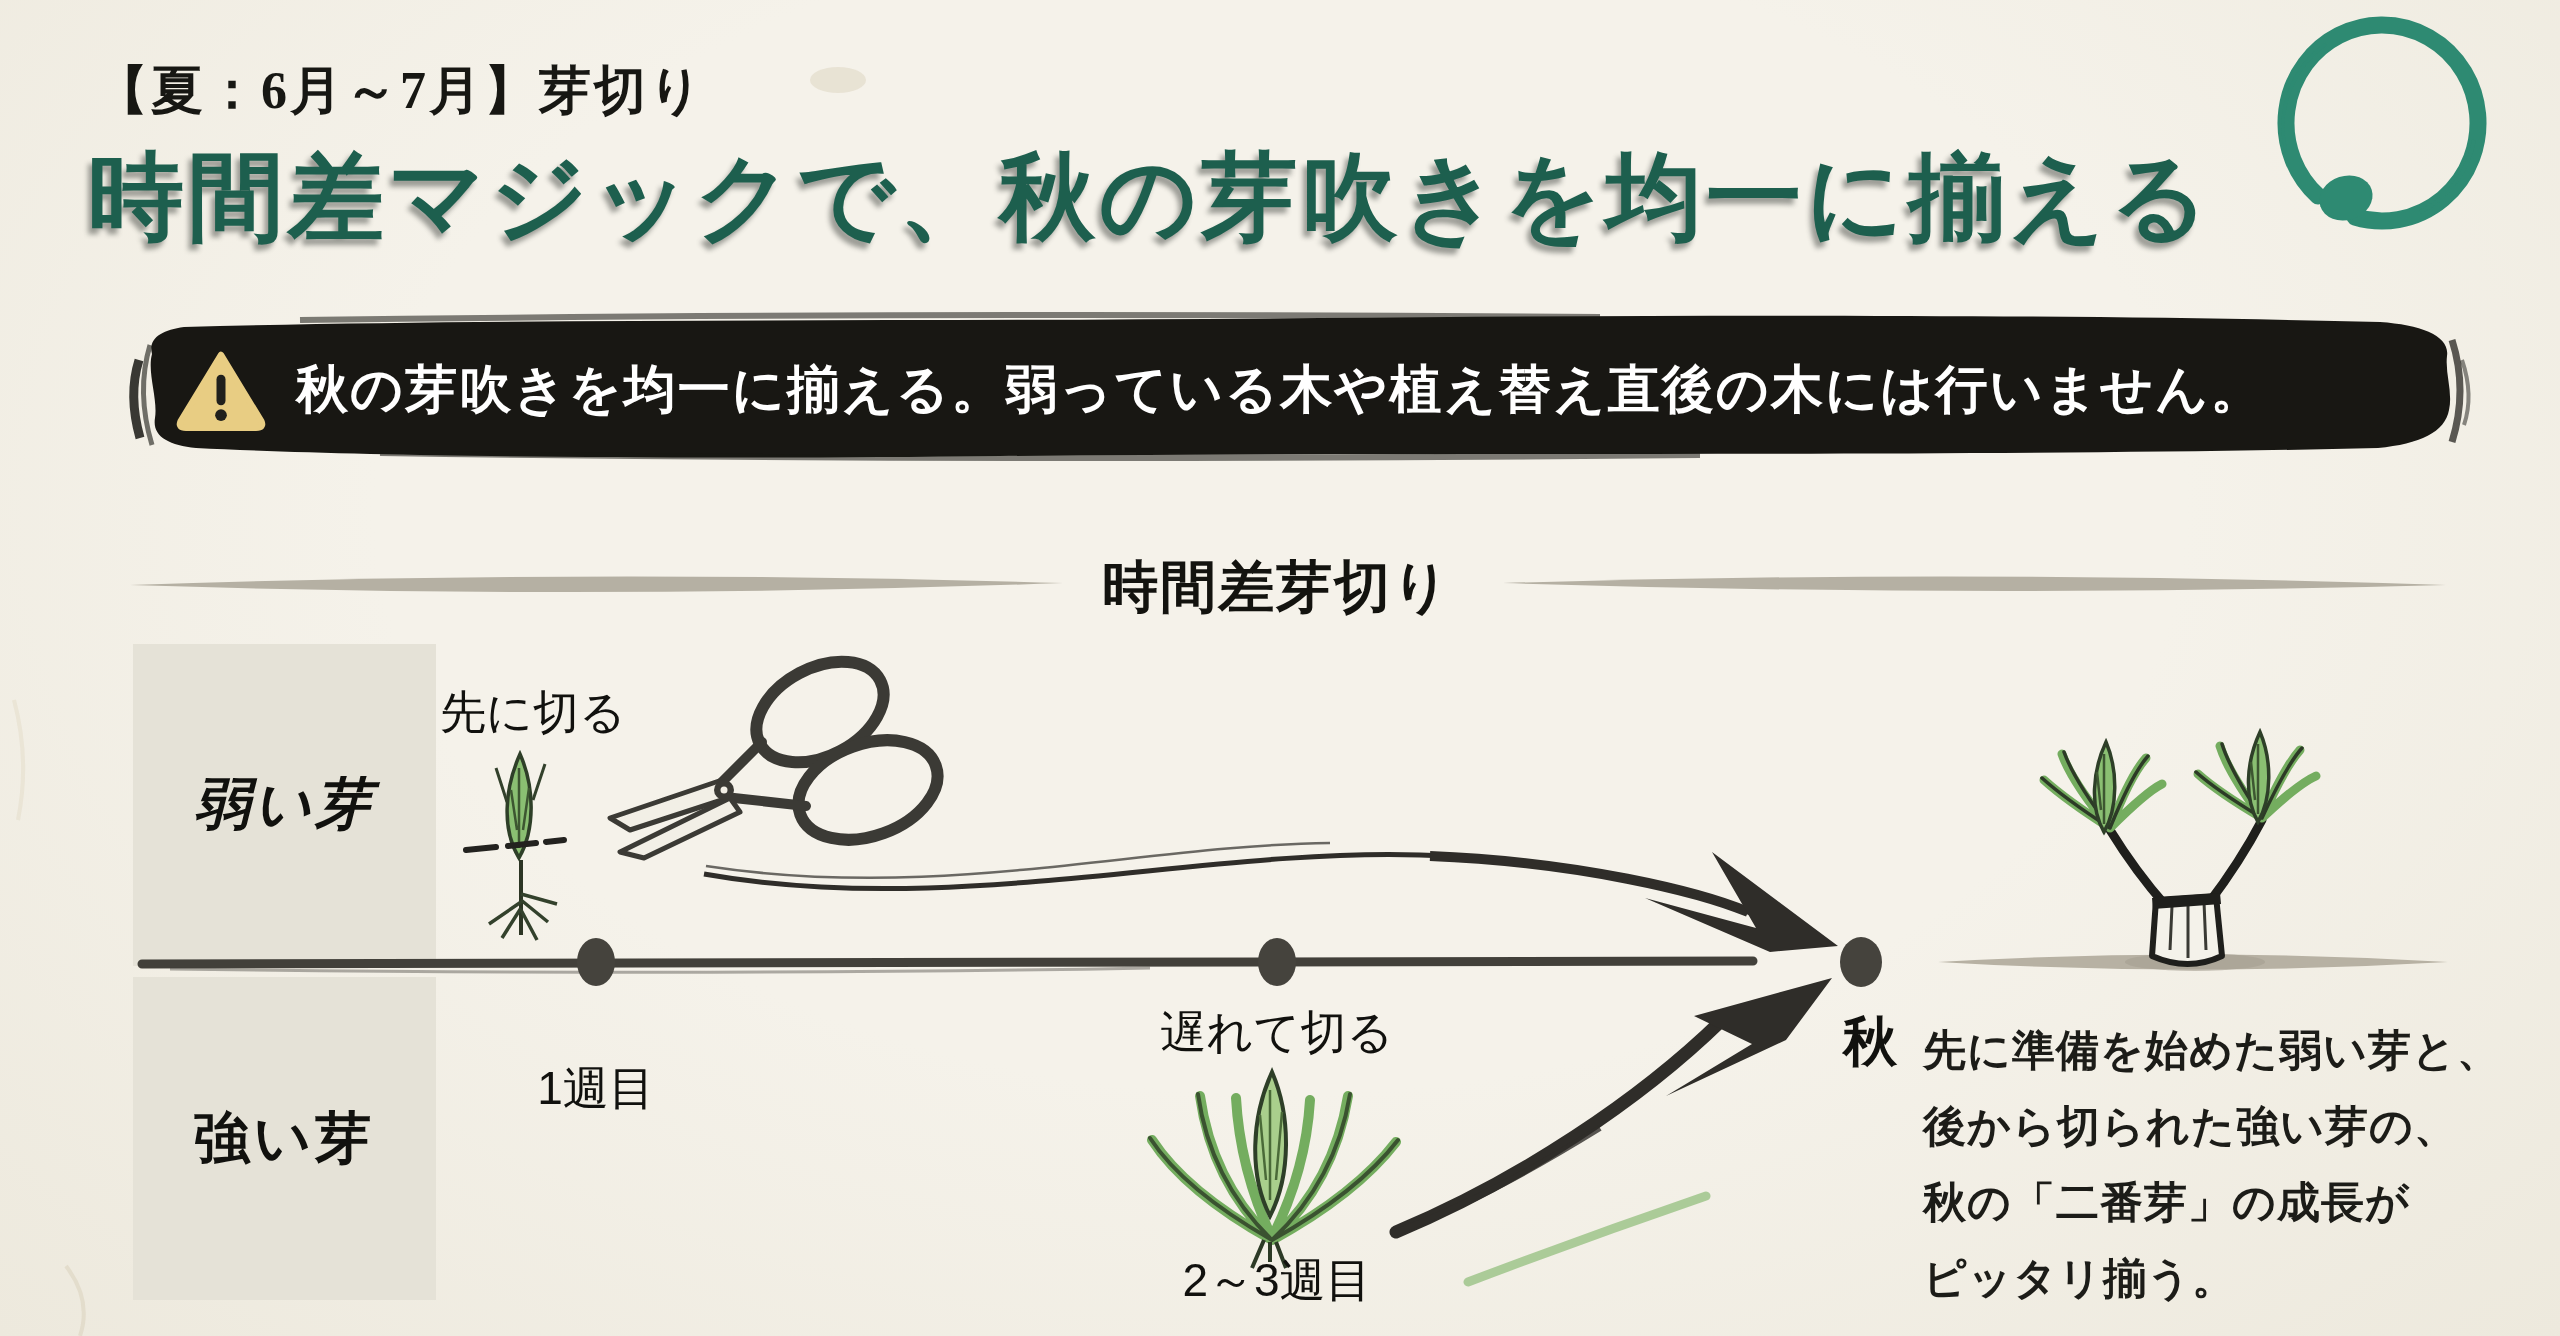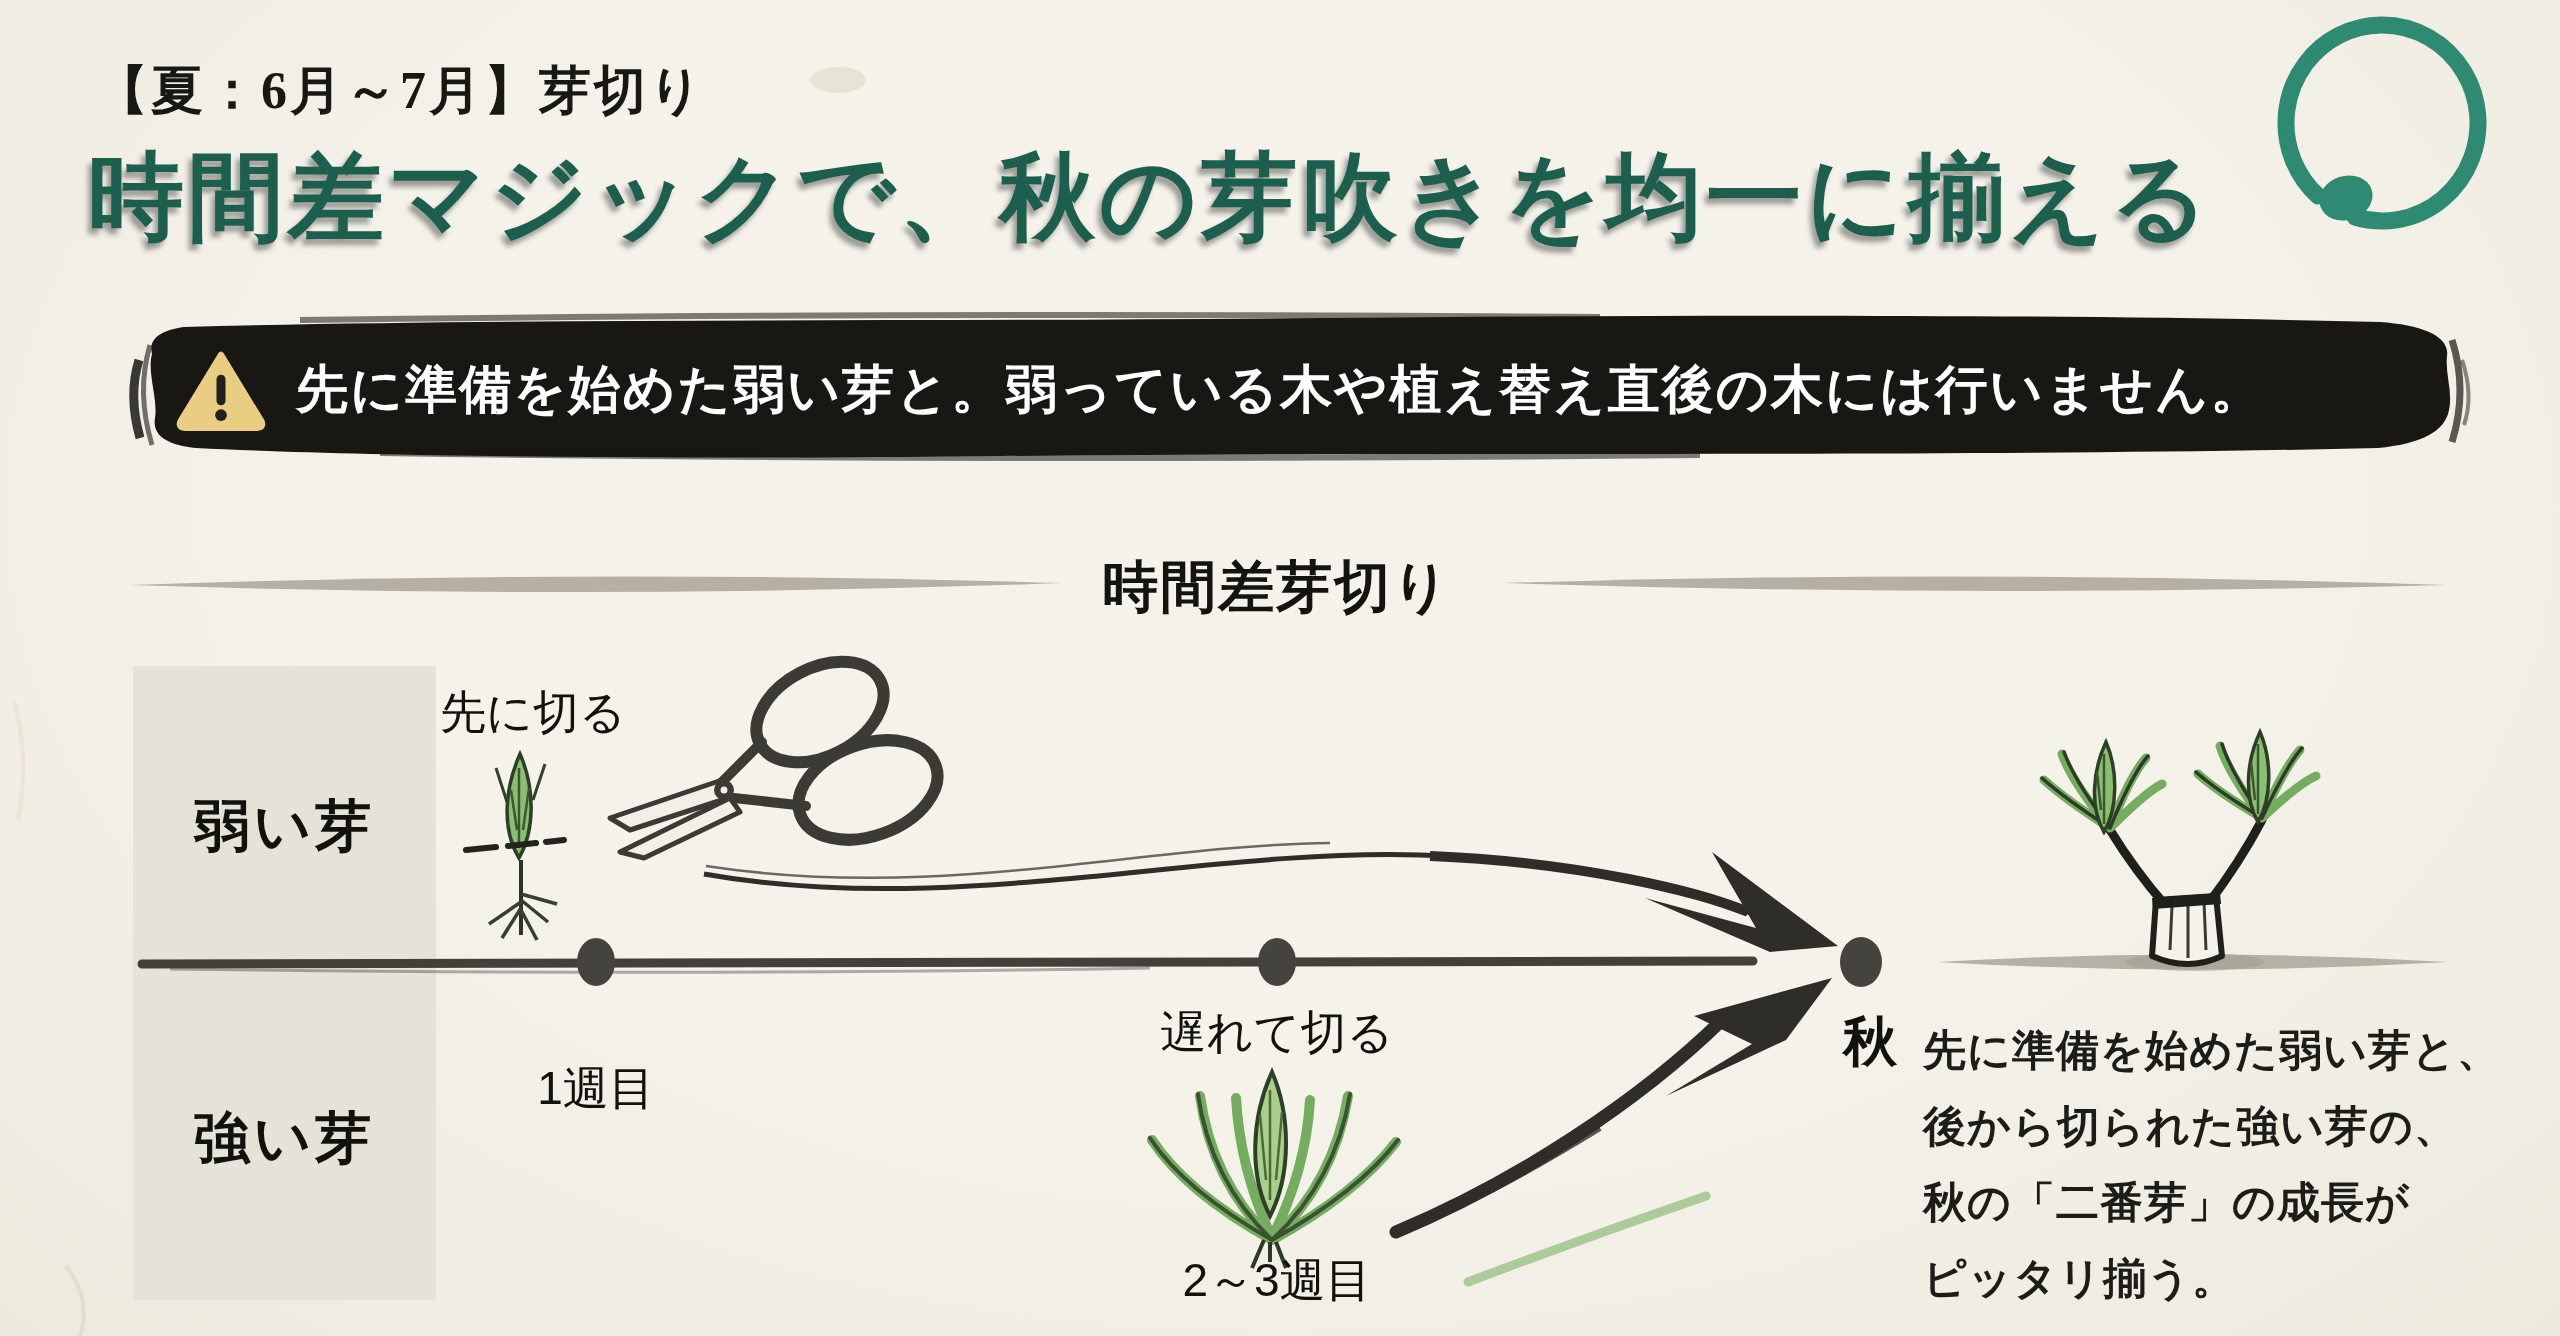--- a/index.html
+++ b/index.html
@@ -38,21 +38,21 @@
   }
   .section-title{
     left:1277px;top:550px;transform:translateX(-50%);
     font-size:56px;font-weight:700;color:#13130f;
     letter-spacing:2px;white-space:nowrap;
   }
   .row-box{
     left:133px;width:303px;background:#e5e2d7;
     display:flex;align-items:center;justify-content:center;
   }
-  .row-box.weak{top:666px;height:322px;}
+  .row-box.weak{top:644px;height:322px;font-style:italic;}
   .row-box.strong{top:977px;height:323px;}
   .row-box span{
     font-size:56px;font-weight:700;color:#11110e;letter-spacing:4px;
   }
   .tl-label{
     font-size:46px;font-weight:400;color:#11110e;
     transform:translateX(-50%);white-space:nowrap;
   }
   .lbl-cut-first{left:533px;top:682px;}
   .lbl-week1{left:596px;top:1058px;}
@@ -197,21 +197,21 @@
 
   <div class="abs z3 kicker">【夏：6月～7月】芽切り</div>
   <div class="abs z3 main-title">時間差マジックで、秋の芽吹きを均一に揃える</div>
 
   <div class="abs z3 banner-content">
     <svg width="90" height="82" viewBox="0 0 100 90">
       <path d="M50 6 L95 80 Q98 87 89 87 L11 87 Q2 87 5 80 Z" fill="#e8cd83" stroke="#e8cd83" stroke-width="7" stroke-linejoin="round"></path>
       <rect x="45" y="28" width="10" height="34" rx="5" fill="#20201c"></rect>
       <circle cx="50" cy="73" r="6.5" fill="#20201c"></circle>
     </svg>
-    <span class="banner-text">先に準備を始めた弱い芽と。弱っている木や植え替え直後の木には行いません。</span>
+    <span class="banner-text">秋の芽吹きを均一に揃える。弱っている木や植え替え直後の木には行いません。</span>
   </div>
 
   <div class="abs z3 section-title">時間差芽切り</div>
 
   <div class="abs z3 tl-label lbl-cut-first">先に切る</div>
   <div class="abs z3 tl-label lbl-week1">1週目</div>
   <div class="abs z3 tl-label lbl-cut-later">遅れて切る</div>
   <div class="abs z3 tl-label lbl-week23">2～3週目</div>
   <div class="abs z3 lbl-autumn">秋</div>
 

